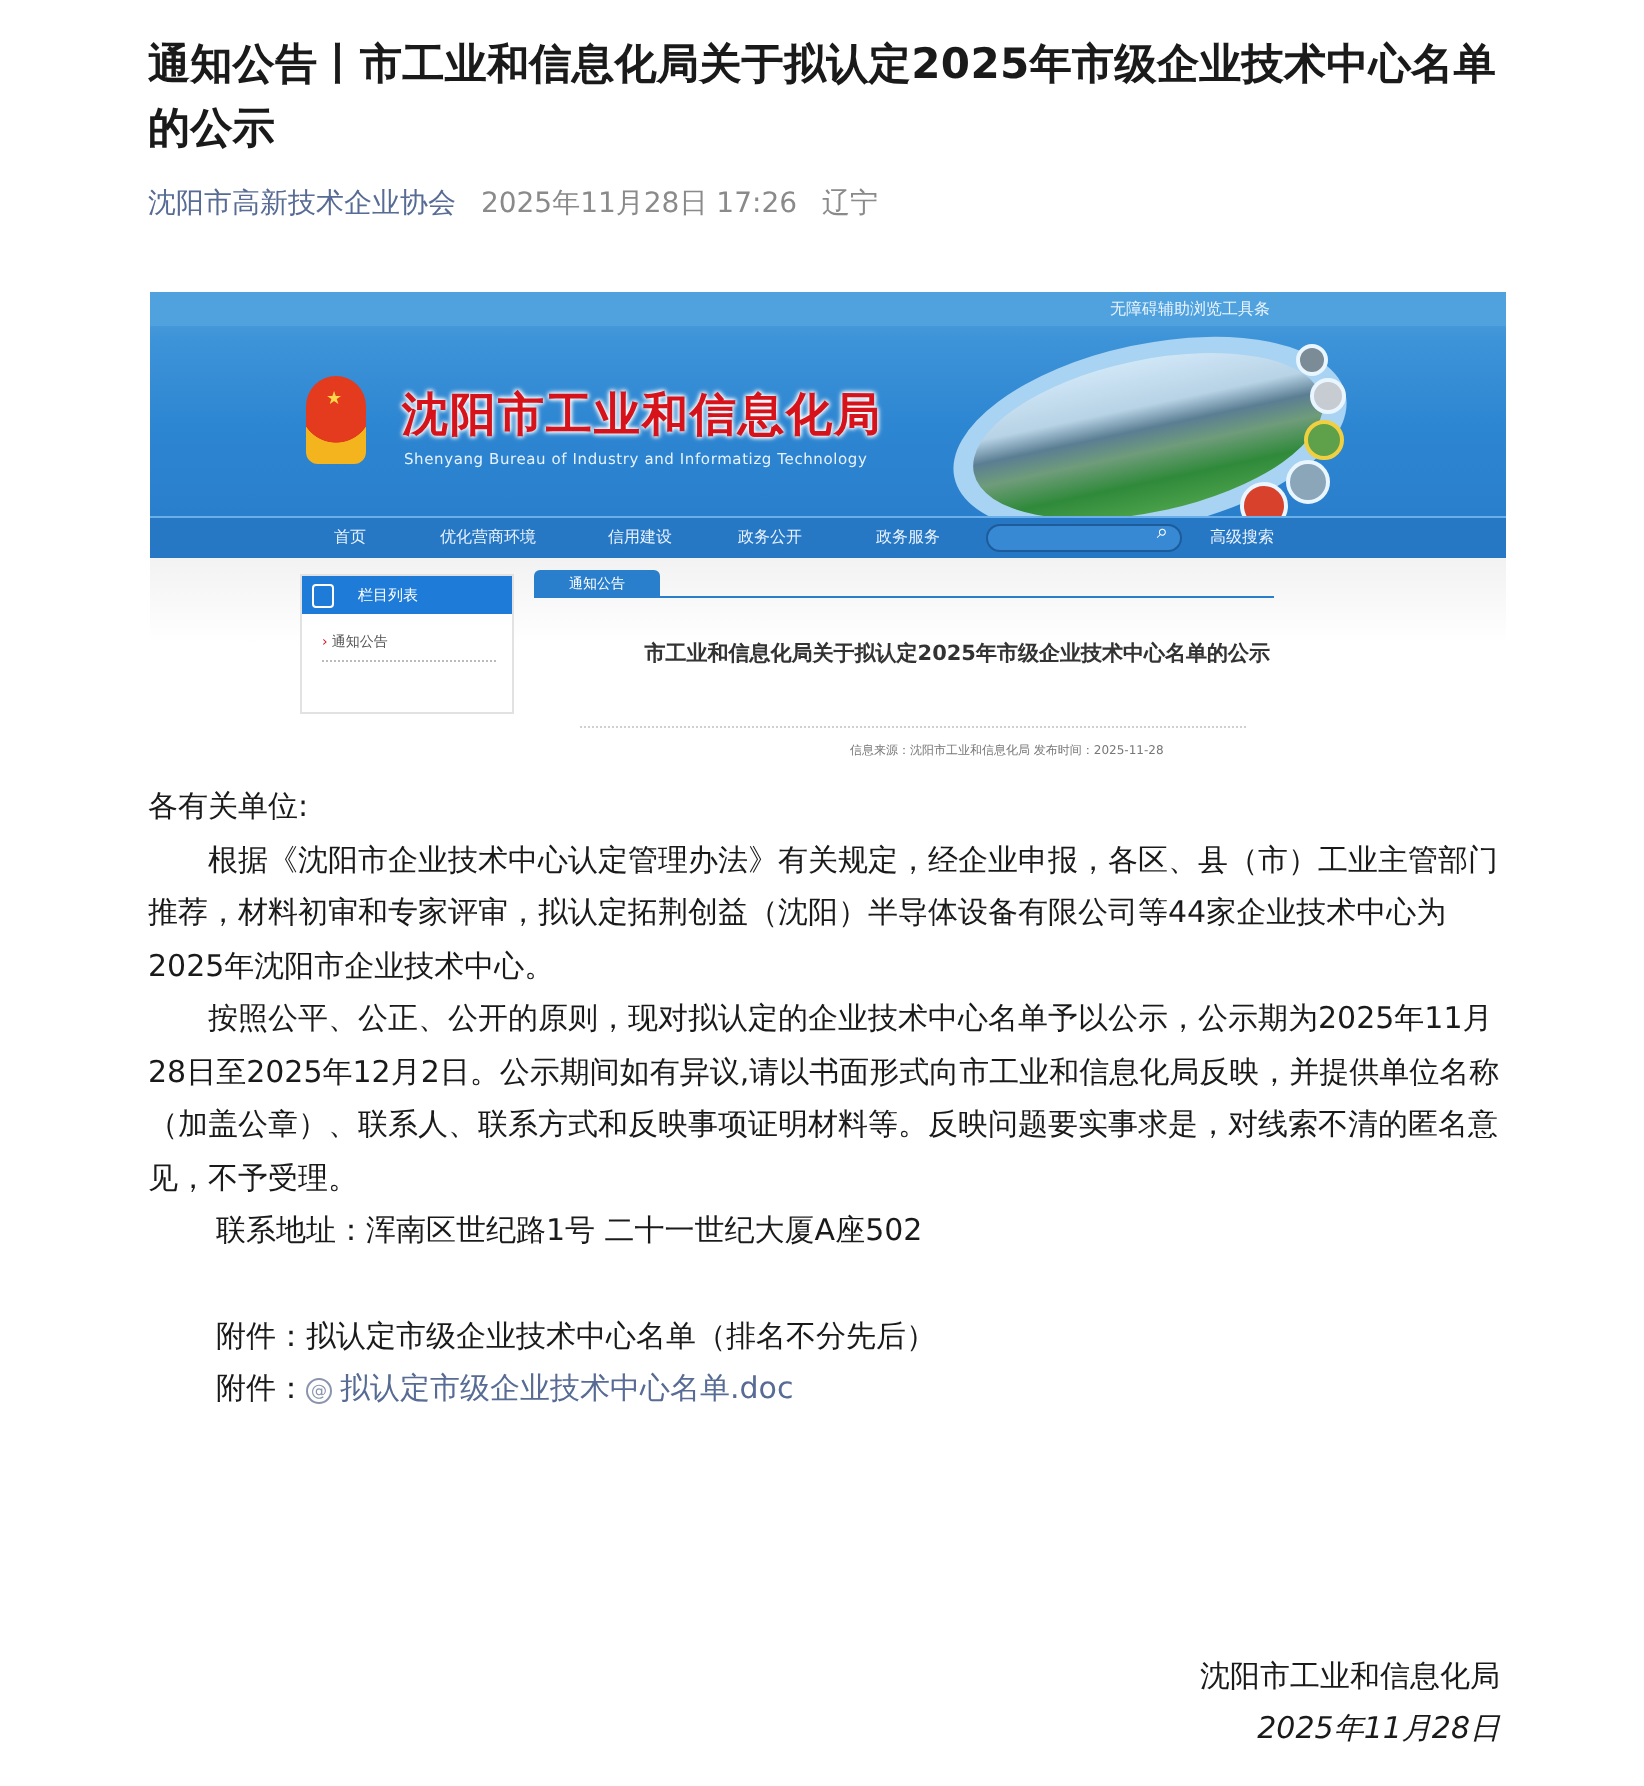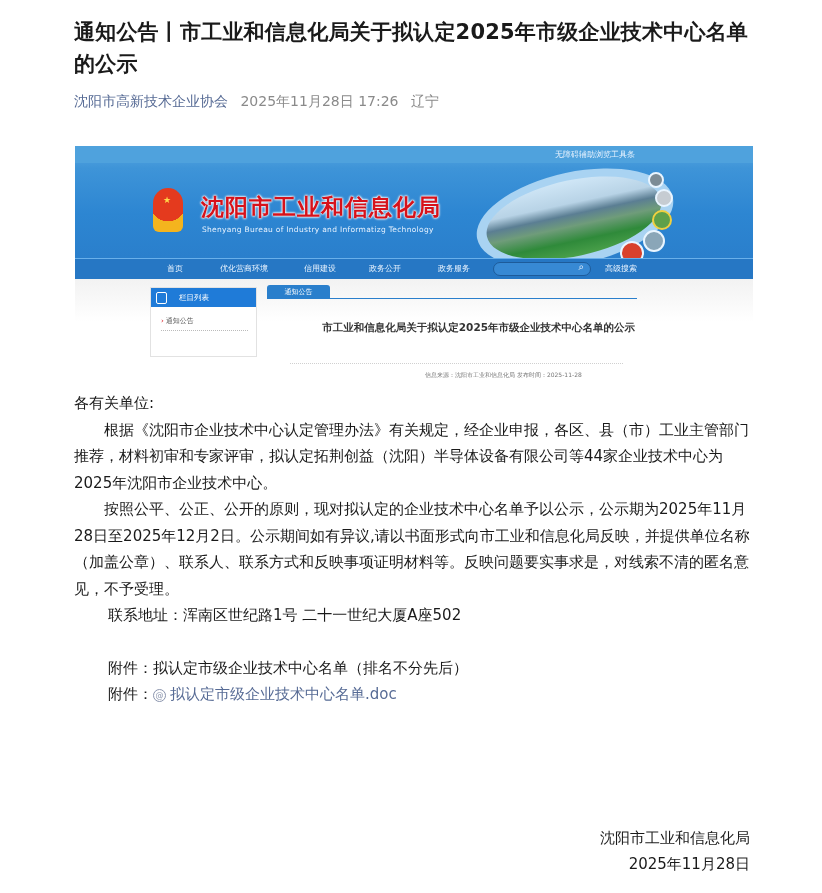--- a/index.html
+++ b/index.html
@@ -56,21 +56,21 @@
   .content { position:absolute; left:74px; top:390px; width:680px; font-size:15px; line-height:26.5px; color:#1a1a1a; }
   .content p { margin:0; }
   .content .indent { text-indent:30px; }
   .content .contact { padding-left:34px; }
   .content .contact2 { padding-left:42px; }
   .content .gap { height:26px; }
   .attach-link { color:#576b95; }
   .attach-link .clip { display:inline-block; width:11px; height:11px; border:1px solid #8a94ad; border-radius:50%;
                        font-size:8px; line-height:11px; text-align:center; color:#8a94ad; margin-right:4px; vertical-align:1px; }
   .sign { position:absolute; right:72px; top:825px; text-align:right; font-size:15px; line-height:26px; color:#1a1a1a; }
-  .sign .date { padding-right:0; }
+  .sign .date { padding-right:0;font-style:italic; }
 </style>
 </head>
 <body>
 
 <div class="title">通知公告丨市工业和信息化局关于拟认定2025年市级企业技术中心名单的公示</div>
 
 <div class="meta">
   <span class="author">沈阳市高新技术企业协会</span>
   <span>2025年11月28日 17:26</span>
   <span>辽宁</span>

